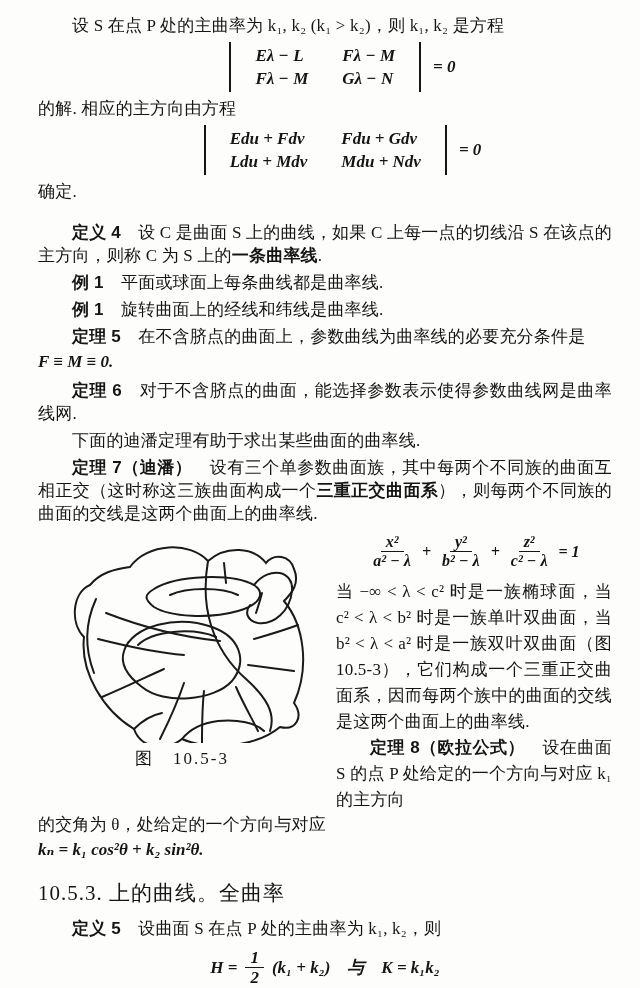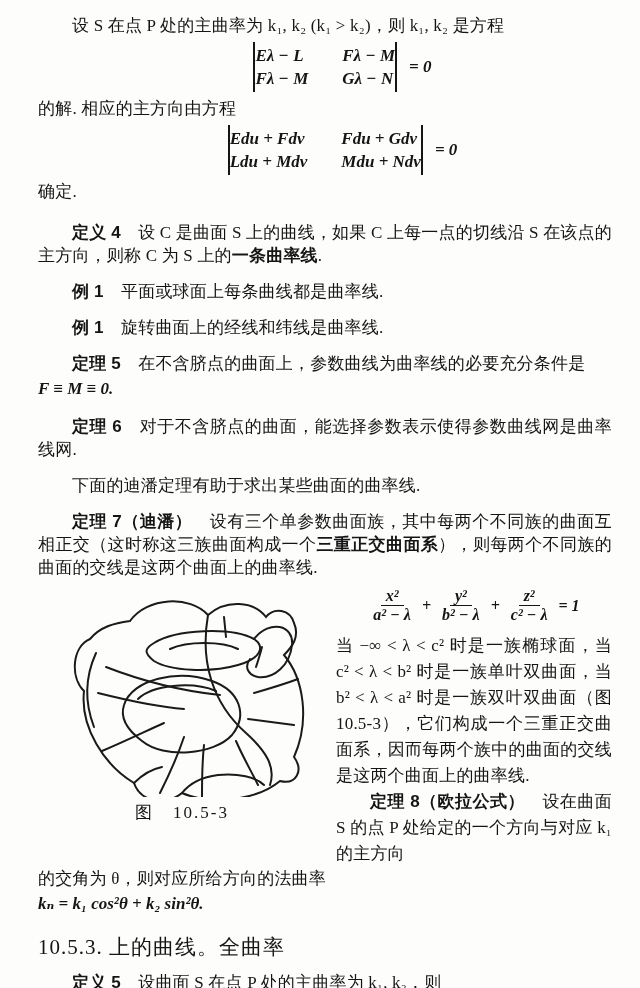--- a/index.html
+++ b/index.html
@@ -5,25 +5,25 @@
   html,body{margin:0;padding:0;}
   body{
     width:640px;height:988px;box-sizing:border-box;
     background:#fdfdfb;color:#151515;
     padding:14px 28px 0 38px;
     font-family:"Liberation Serif","DejaVu Serif",serif;
     overflow:hidden;
   }
   .para{margin:0;font-size:17px;line-height:23px;text-align:justify;letter-spacing:.2px;}
   .indent{text-indent:2em;}
-  .mt4{margin-top:13px;} .mt6{margin-top:18px;}
+  .mt4{margin-top:4px;} .mt6{margin-top:18px;}
   b.lead{font-family:"Liberation Sans","DejaVu Sans",sans-serif;font-weight:bold;}
   .math{font-style:italic;}
   .det-row{display:flex;justify-content:center;align-items:center;gap:12px;margin:5px 0;}
-  .det{border-left:2px solid #151515;border-right:2px solid #151515;padding:3px 0;margin-left:35px;}
+  .det{border-left:2px solid #151515;border-right:2px solid #151515;padding:3px 24px;margin-left:35px;}
   .matrix{display:grid;grid-template-columns:auto auto;column-gap:34px;row-gap:2px;
           font-size:17px;line-height:21px;font-style:italic;font-weight:bold;text-align:left;}
   .det-eq{font-size:17px;font-weight:bold;}
   .formula-center{font-size:17px;line-height:26px;margin:1px 0;
                   font-style:italic;font-weight:bold;}
   .figure-row{display:flex;gap:10px;margin-top:6px;align-items:flex-start;}
   .figure-box{width:288px;flex:0 0 288px;text-align:center;}
   .figure-box svg{display:block;}
   .fig-caption{font-size:17px;margin-top:4px;letter-spacing:2px;}
   .right-col{flex:1;min-width:0;}
@@ -149,21 +149,21 @@
       </div>
 
       <p class="rc">当 −∞ &lt; λ &lt; c² 时是一族椭球面，当 c² &lt; λ &lt; b² 时是一族单叶双曲面，当 b² &lt; λ &lt; a² 时是一族双叶双曲面（图10.5-3），它们构成一个三重正交曲面系，因而每两个族中的曲面的交线是这两个曲面上的曲率线.</p>
 
       <p class="rc indent">
         <b class="lead">定理 8（欧拉公式）</b><span>　设在曲面 S 的点 P 处给定的一个方向与对应 k₁ 的主方向</span>
       </p>
     </div>
   </div>
 
-  <p class="para">的交角为 θ，则对应所给方向的法曲率</p>
+  <p class="para">的交角为 θ，处给定的一个方向与对应</p>
 
   <div class="formula-center">kₙ = k₁ cos²θ + k₂ sin²θ.</div>
 
   <h2 class="section">10.5.3. 上的曲线。全曲率</h2>
 
   <p class="para indent">
     <b class="lead">定义 5</b><span>　设曲面 S 在点 P 处的主曲率为 k₁, k₂，则</span>
   </p>
 
   <div class="hformula">

